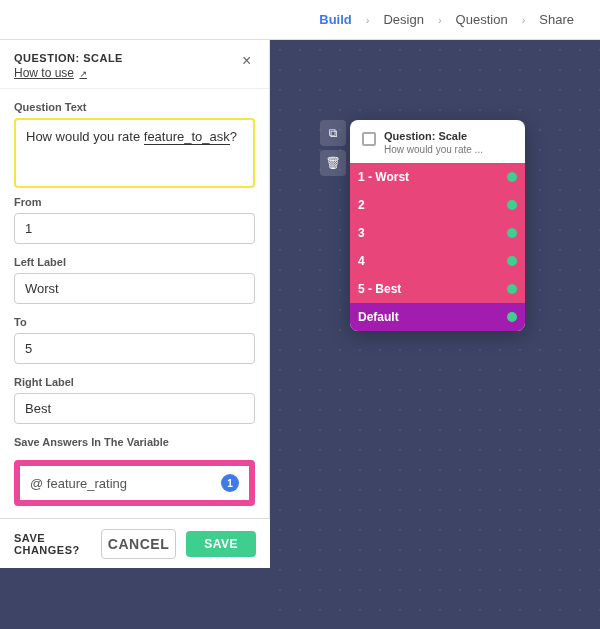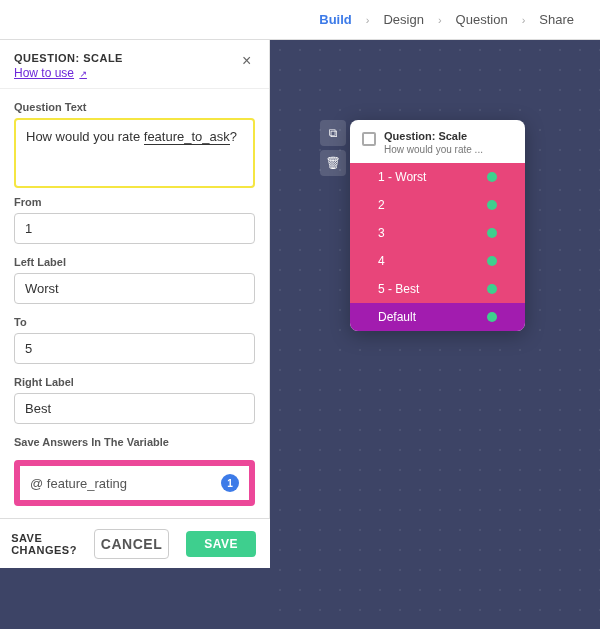--- a/index.html
+++ b/index.html
@@ -63,21 +63,21 @@
     }
     .panel-title {
       font-size: 11px;
       font-weight: 700;
       color: #333;
       letter-spacing: 0.5px;
       text-transform: uppercase;
     }
     .panel-subtitle {
       font-size: 12px;
-      color: #6d28d9;
+      color: #404040;
       cursor: pointer;
       margin-top: 2px;
     }
     .panel-subtitle span {
       text-decoration: underline;
     }
     .close-btn {
       position: absolute;
       top: 12px;
       left: 242px;
@@ -186,21 +186,21 @@
     }
 
     
     .bottom-bar {
       display: flex;
       align-items: center;
       justify-content: flex-end;
       background: #fff;
       border-top: 1px solid #ddd;
       padding: 10px 14px;
-      gap: 17px;
+      gap: 10px;
       height: 50px;
       flex-shrink: 0;
     }
     .save-question-label {
       font-size: 11px;
       font-weight: 700;
       color: #333;
       margin-right: auto;
       text-transform: uppercase;
       letter-spacing: 0.5px;
@@ -272,23 +272,23 @@
       font-size: 10px;
       color: #777;
       margin-top: 2px;
     }
 
     .scale-options {
       display: flex;
       flex-direction: column;
     }
     .scale-option {
-      padding: 7px 28px;
+      padding: 7px 8px;
       font-size: 12px;
-      font-weight: 400;
+      font-weight: 700;
       color: #fff;
       display: flex;
       align-items: center;
       justify-content: space-between;
     }
     .scale-option.pink { background: #e8457a; }
     .scale-option.purple { background: #a21caf; }
     .option-dot {
       width: 10px;
       height: 10px;

